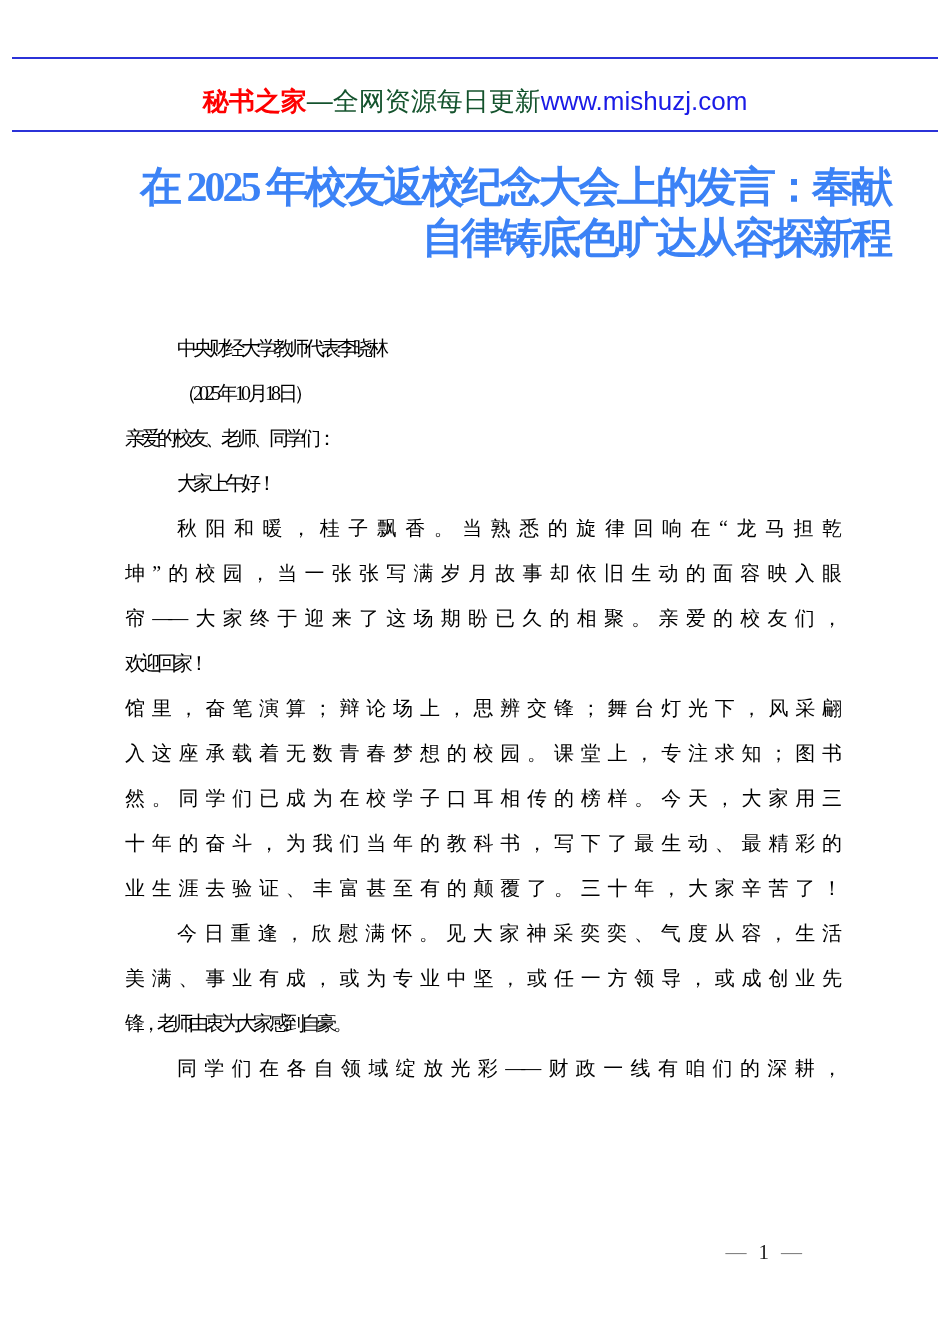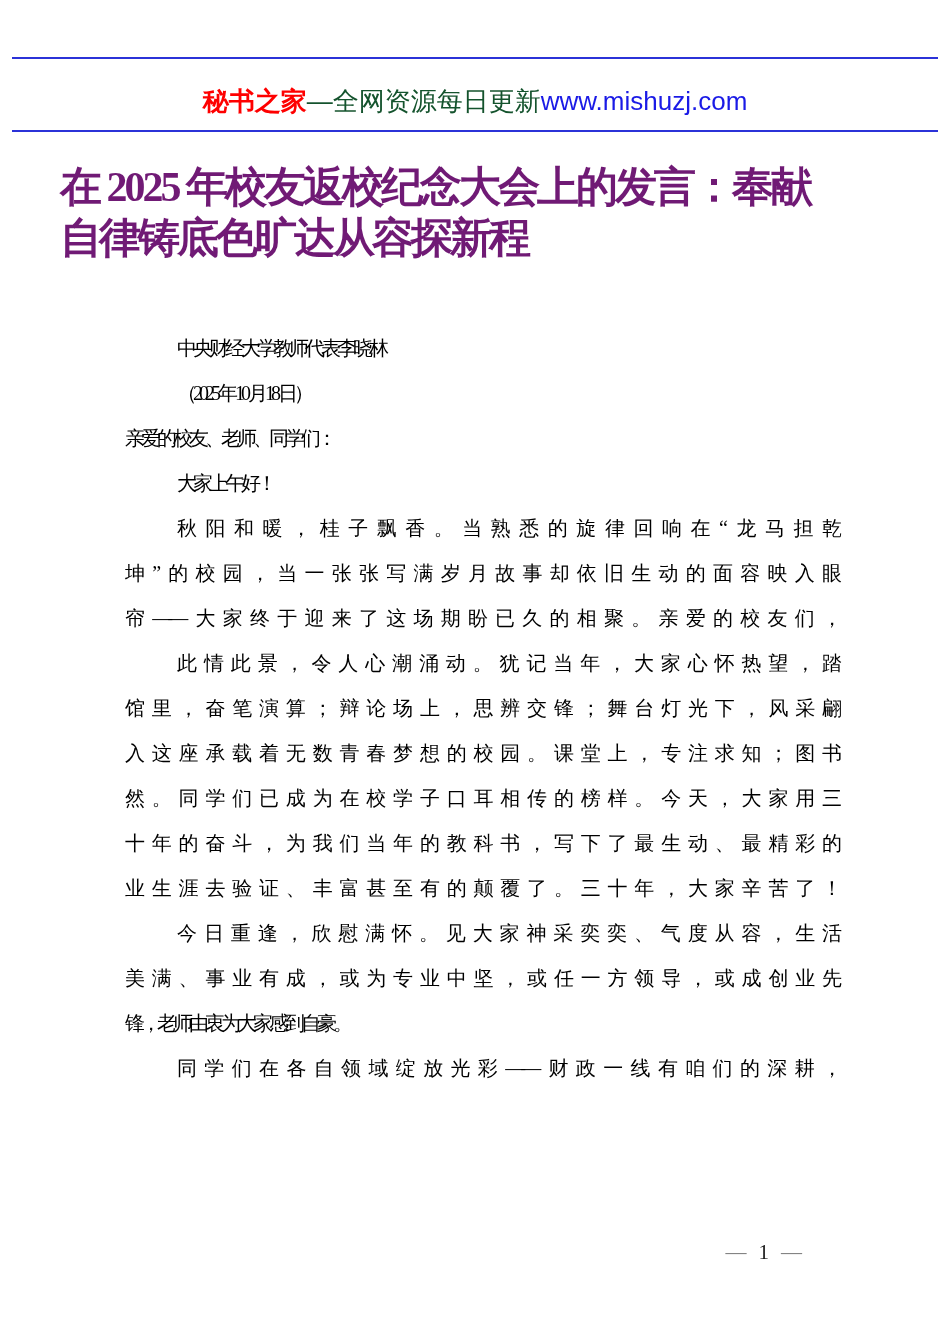--- a/index.html
+++ b/index.html
@@ -23,25 +23,25 @@
     font-family:"Liberation Sans","DejaVu Sans",sans-serif;
     font-size:26px;line-height:32px;
     white-space:nowrap;
   }
   .hdr-brand{font-weight:bold;}
   .hdr-tagline{color:#14532d;}
   .hdr-url{}
   
   .doc-title{
     position:absolute;top:162px;left:60px;right:60px;
-    text-align:left;
+    text-align:right;
     font-weight:bold;
     font-size:42px;line-height:51px;
     letter-spacing:-3px;
-    color:#701a75;
+    color:#3b82f6;
   }
   
   .doc-body{
     position:absolute;top:326px;left:125px;width:713px;
     font-size:20px;line-height:45px;
     letter-spacing:-4px;
     color:#000;
   }
   .line{
     width:100%;
@@ -82,21 +82,21 @@
   </div>
 
   <div class="doc-body">
       <div class="line indent">中央财经大学教师代表李晓林</div>
       <div class="line indent">（2025 年 10 月 18 日）</div>
       <div class="line">亲爱的校友、老师、同学们：</div>
       <div class="line indent">大家上午好！</div>
       <div class="line indent fill">秋阳和暖，桂子飘香。当熟悉的旋律回响在“龙马担乾</div>
       <div class="line fill">坤”的校园，当一张张写满岁月故事却依旧生动的面容映入眼</div>
       <div class="line fill">帘——大家终于迎来了这场期盼已久的相聚。亲爱的校友们，</div>
-      <div class="line indent fill">此情此景，令人心潮涌动。犹记当年，大家心怀热望，踏</div>
+      <div class="line">欢迎回家！</div>
       <div class="line fill">馆里，奋笔演算；辩论场上，思辨交锋；舞台灯光下，风采翩</div>
       <div class="line fill">入这座承载着无数青春梦想的校园。课堂上，专注求知；图书</div>
       <div class="line fill">然。同学们已成为在校学子口耳相传的榜样。今天，大家用三</div>
       <div class="line fill">十年的奋斗，为我们当年的教科书，写下了最生动、最精彩的</div>
       <div class="line fill">业生涯去验证、丰富甚至有的颠覆了。三十年，大家辛苦了！</div>
       <div class="line indent fill">今日重逢，欣慰满怀。见大家神采奕奕、气度从容，生活</div>
       <div class="line fill">美满、事业有成，或为专业中坚，或任一方领导，或成创业先</div>
       <div class="line">锋，老师由衷为大家感到自豪。</div>
       <div class="line indent fill">同学们在各自领域绽放光彩——财政一线有咱们的深耕，</div>
     </div>

